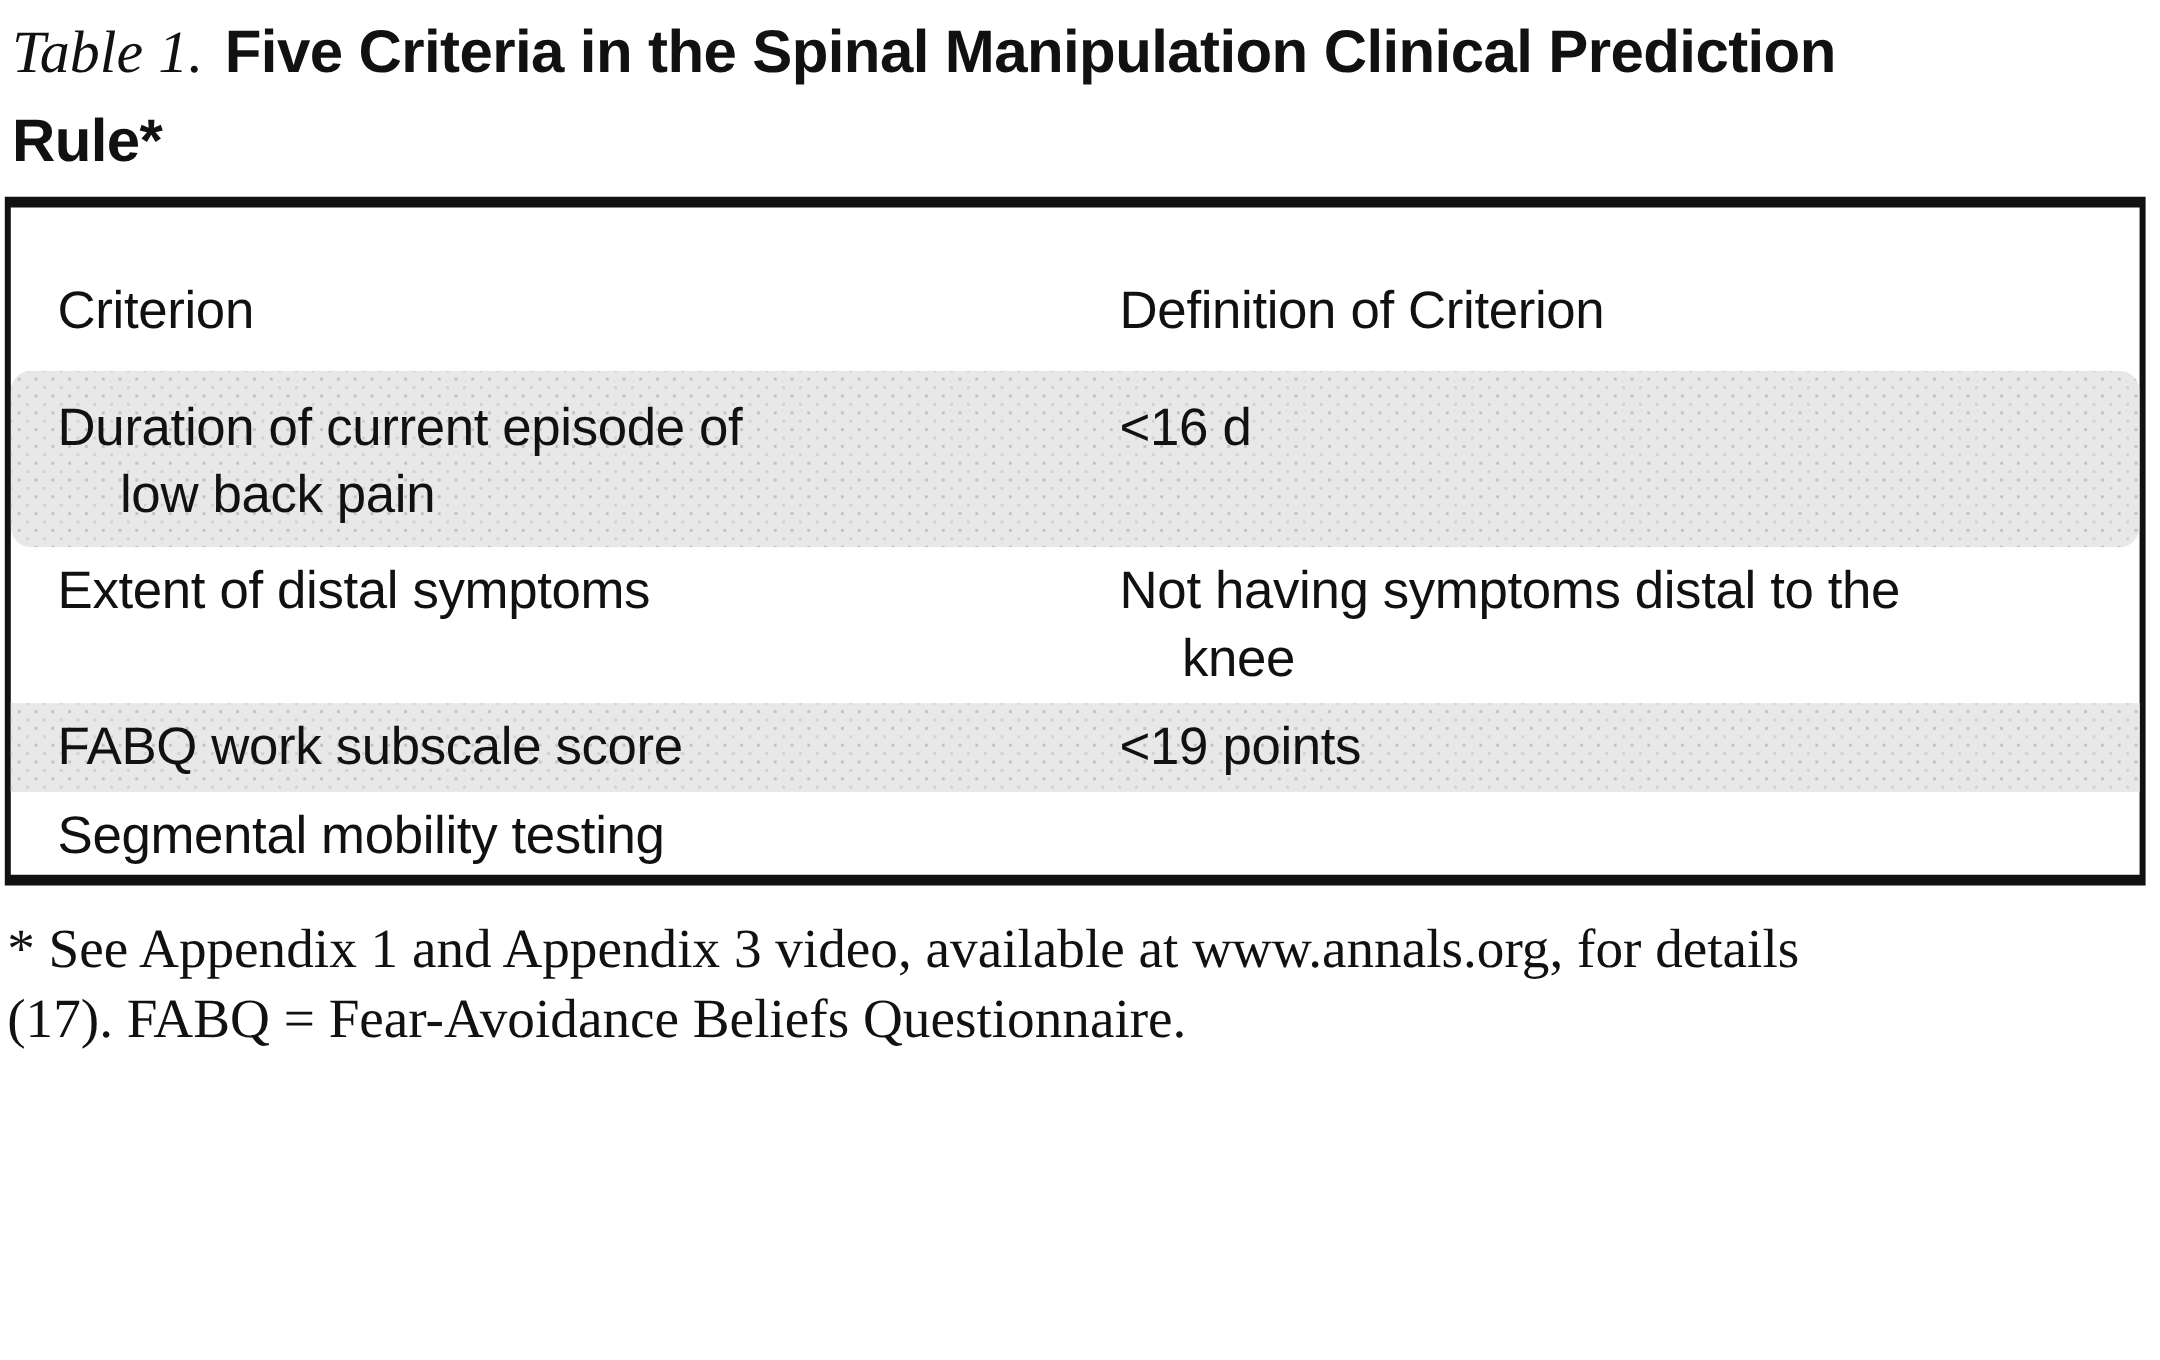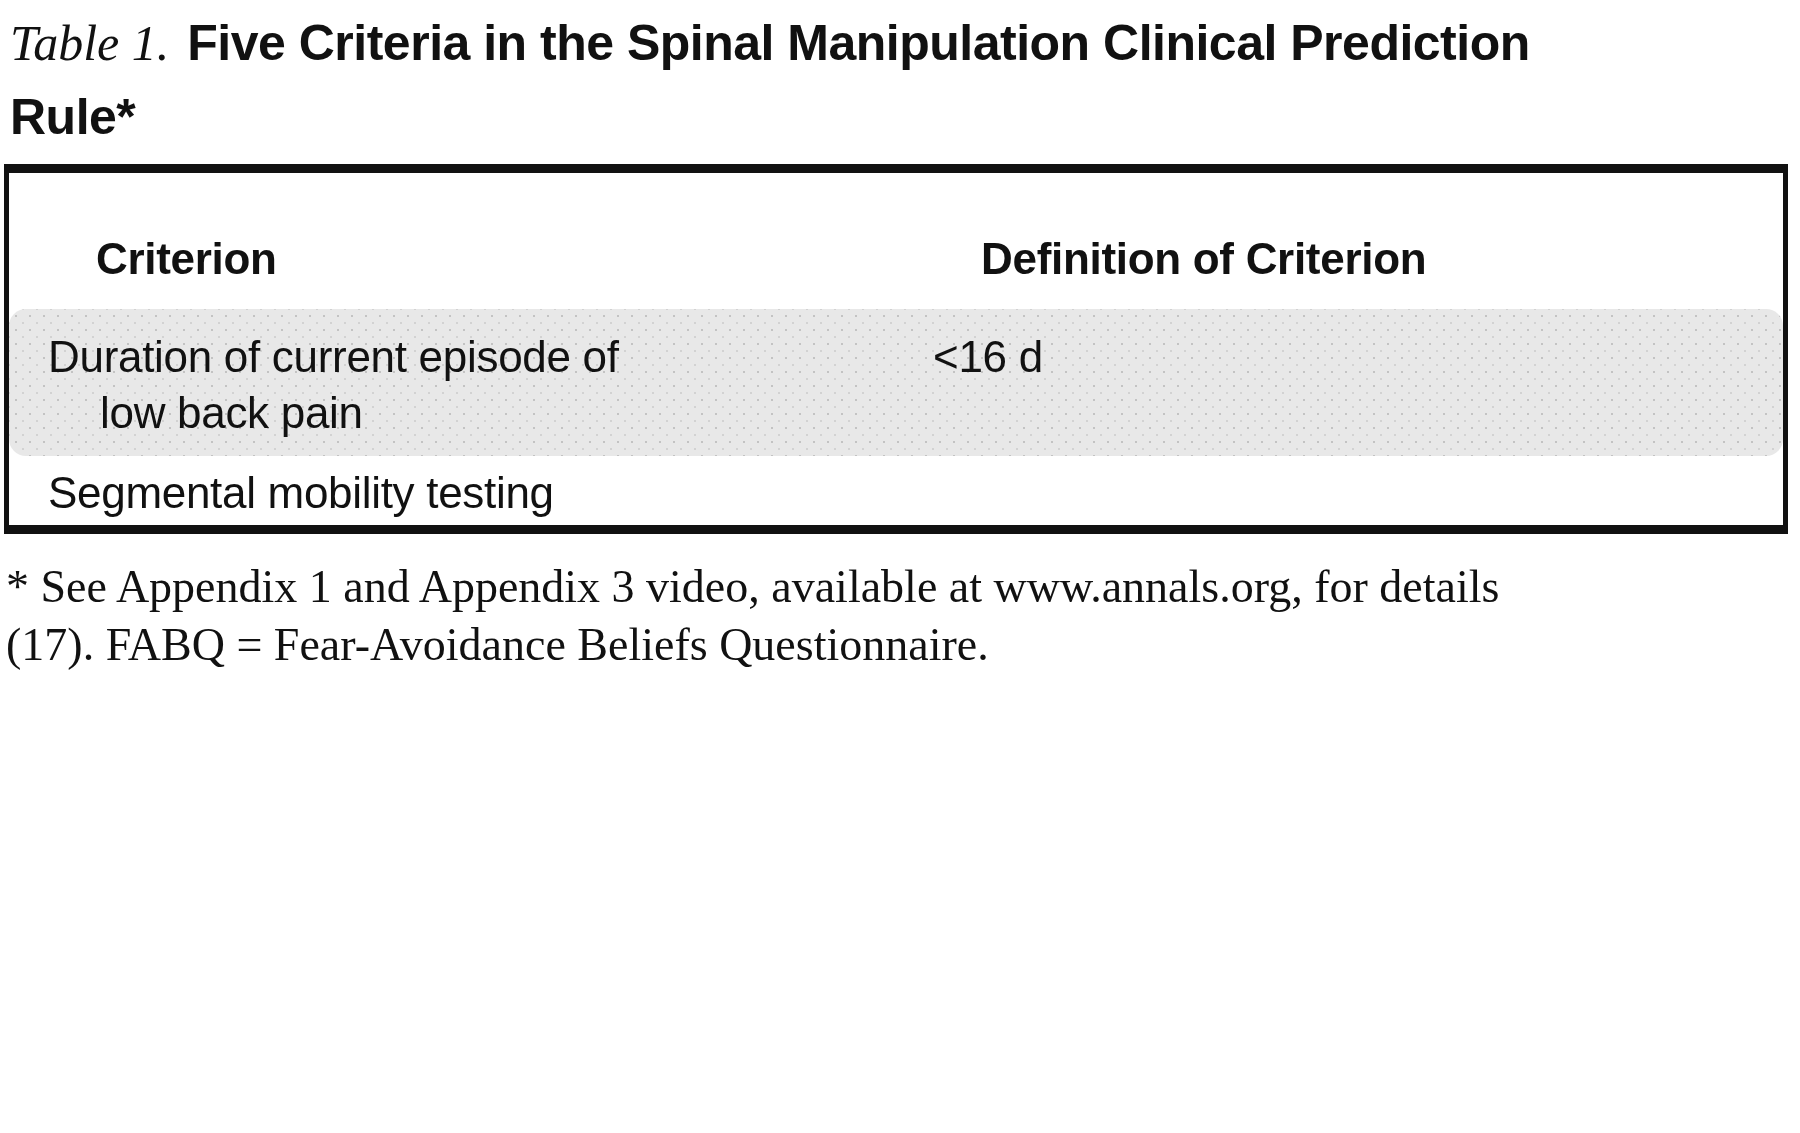--- a/index.html
+++ b/index.html
@@ -63,21 +63,21 @@
     padding-left: 52px;
     text-indent: -52px;
     white-space: pre-line;
     letter-spacing: -0.3px;
   }
 
   .t-head {
     padding-top: 58px;
     padding-bottom: 22px;
   }
-  .t-head .t-cell { font-weight: 700; white-space: nowrap; margin-left: 48px; }
+  .t-head .t-cell { font-weight: 400; white-space: nowrap; }
 
   .row-1 { padding-top: 20px; padding-bottom: 15px; border-radius: 17px; }
   .row-2 { padding-top: 9px;  padding-bottom: 9px; }
   .row-3 { padding-top: 9px;  padding-bottom: 9px; }
   .row-4 { padding-top: 9px;  padding-bottom: 4px; gap: 48px; }
   .row-5 { padding-top: 14px; padding-bottom: 57px; }
 
   
   .footnote {
     margin: 24px 0 0 6px;
@@ -101,21 +101,30 @@
     <div class="t-cell">Criterion</div>
     <div class="t-cell">Definition of Criterion</div>
   </div>
 
   <div class="t-row shaded row-1">
     <div class="t-cell">Duration of current episode of
 low back pain</div>
     <div class="t-cell">&lt;16 d</div>
   </div>
 
+  <div class="t-row row-2">
+    <div class="t-cell">Extent of distal symptoms</div>
+    <div class="t-cell">Not having symptoms distal to the
+knee</div>
+  </div>
 
+  <div class="t-row shaded row-3">
+    <div class="t-cell">FABQ work subscale score</div>
+    <div class="t-cell">&lt;19 points</div>
+  </div>
 
   <div class="t-row row-4">
     <div class="t-cell">Segmental mobility testing</div>
   </div>
 
 
 </div>
 
 <div class="footnote">* See Appendix 1 and Appendix 3 video, available at www.annals.org, for details
 (17). FABQ = Fear-Avoidance Beliefs Questionnaire.</div>

